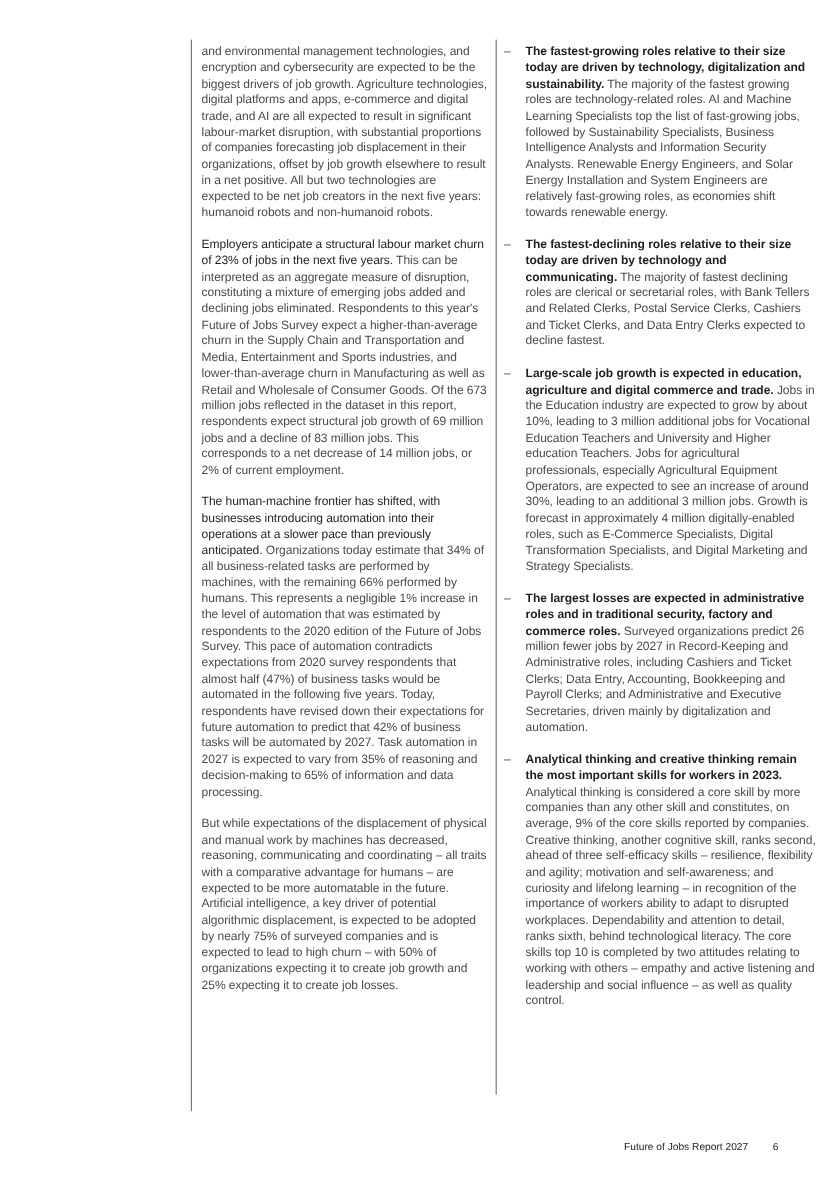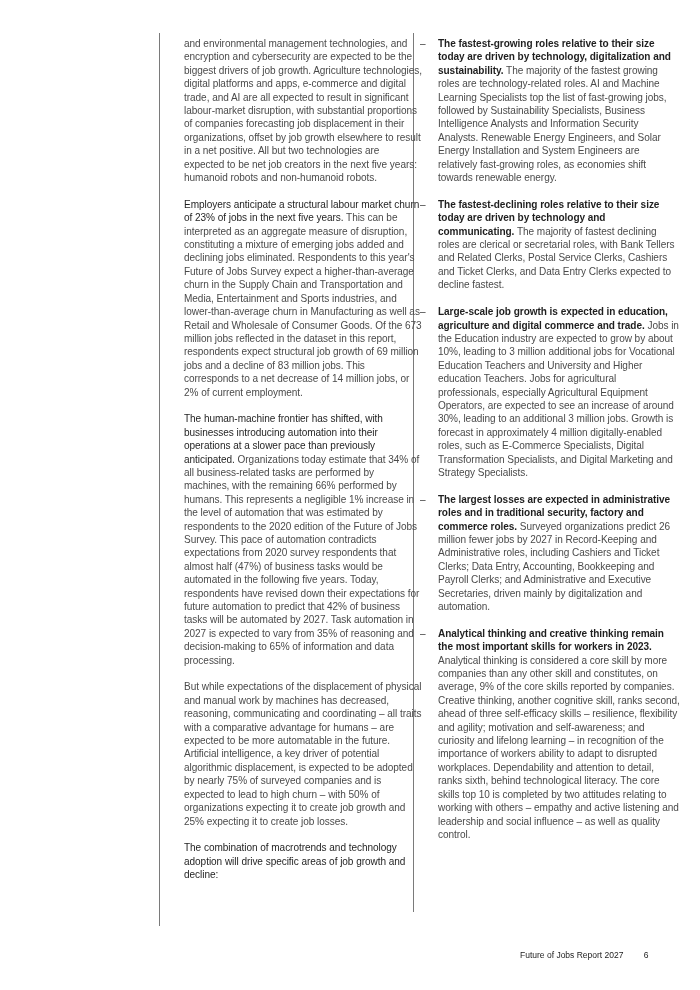--- a/index.html
+++ b/index.html
@@ -2,21 +2,21 @@
 <html><head>
 <meta charset="utf-8">
 <style>
   html, body { margin:0; padding:0; background:#ffffff; }
   body { width:700px; height:990px; position:relative; overflow:hidden;
     font-family:"Liberation Sans", sans-serif; color:#4a4a4a; }
   .rule { position:absolute; width:1px; background:#7a7a7a; }
   #rule-left { left:159px; top:33px; height:893px; }
   #rule-right { left:413px; top:33px; height:879px; }
   .col { position:absolute; font-size:10.05px; line-height:13.4px; letter-spacing:-0.05px; }
-  #col-left { left:184px; top:37px; width:238px; }
+  #col-left { left:168px; top:37px; width:238px; }
   #col-right { left:438px; top:37px; width:242px; }
   .para { margin:0 0 13.4px 0; }
   .para b { color:#1f1f1f; font-weight:normal; }
   .bullet { position:relative; margin:0 0 13.4px 0; }
   .bullet .dash { position:absolute; left:-18px; top:0; color:#3a3a3a; }
   .bullet b { color:#1f1f1f; font-weight:bold; }
   #footer { position:absolute; top:950px; left:520px; font-size:8.5px; color:#222; }
   #footer .title { display:inline-block; }
   #footer .page { display:inline-block; margin-left:18px; }
 </style>
@@ -24,21 +24,20 @@
 <body>
 
 <div class="rule" id="rule-left"></div>
 <div class="rule" id="rule-right"></div>
 
 <div class="col" id="col-left">
   <p class="para"><span>and environmental management technologies, and encryption and cybersecurity are expected to be the biggest drivers of job growth. Agriculture technologies, digital platforms and apps, e-commerce and digital trade, and AI are all expected to result in significant labour-market disruption, with substantial proportions of companies forecasting job displacement in their organizations, offset by job growth elsewhere to result in a net positive. All but two technologies are expected to be net job creators in the next five years: humanoid robots and non-humanoid robots.</span></p>
   <p class="para"><b>Employers anticipate a structural labour market churn of 23% of jobs in the next five years.</b><span> This can be interpreted as an aggregate measure of disruption, constituting a mixture of emerging jobs added and declining jobs eliminated. Respondents to this year's Future of Jobs Survey expect a higher-than-average churn in the Supply Chain and Transportation and Media, Entertainment and Sports industries, and lower-than-average churn in Manufacturing as well as Retail and Wholesale of Consumer Goods. Of the 673 million jobs reflected in the dataset in this report, respondents expect structural job growth of 69 million jobs and a decline of 83 million jobs. This corresponds to a net decrease of 14 million jobs, or 2% of current employment.</span></p>
   <p class="para"><b>The human-machine frontier has shifted, with businesses introducing automation into their operations at a slower pace than previously anticipated.</b><span> Organizations today estimate that 34% of all business-related tasks are performed by machines, with the remaining 66% performed by humans. This represents a negligible 1% increase in the level of automation that was estimated by respondents to the 2020 edition of the Future of Jobs Survey. This pace of automation contradicts expectations from 2020 survey respondents that almost half (47%) of business tasks would be automated in the following five years. Today, respondents have revised down their expectations for future automation to predict that 42% of business tasks will be automated by 2027. Task automation in 2027 is expected to vary from 35% of reasoning and decision-making to 65% of information and data processing.</span></p>
   <p class="para"><span>But while expectations of the displacement of physical and manual work by machines has decreased, reasoning, communicating and coordinating – all traits with a comparative advantage for humans – are expected to be more automatable in the future. Artificial intelligence, a key driver of potential algorithmic displacement, is expected to be adopted by nearly 75% of surveyed companies and is expected to lead to high churn – with 50% of organizations expecting it to create job growth and 25% expecting it to create job losses.</span></p>
-  <p class="para"><b>The combination of macrotrends and technology adoption will drive specific areas of job growth and decline:</b></p>
 </div>
 
 <div class="col" id="col-right">
   <div class="bullet">
     <span class="dash">–</span>
     <b>The fastest-growing roles relative to their size today are driven by technology, digitalization and sustainability.</b><span> The majority of the fastest growing roles are technology-related roles. AI and Machine Learning Specialists top the list of fast-growing jobs, followed by Sustainability Specialists, Business Intelligence Analysts and Information Security Analysts. Renewable Energy Engineers, and Solar Energy Installation and System Engineers are relatively fast-growing roles, as economies shift towards renewable energy.</span>
   </div>
   <div class="bullet">
     <span class="dash">–</span>
     <b>The fastest-declining roles relative to their size today are driven by technology and communicating.</b><span> The majority of fastest declining roles are clerical or secretarial roles, with Bank Tellers and Related Clerks, Postal Service Clerks, Cashiers and Ticket Clerks, and Data Entry Clerks expected to decline fastest.</span>

